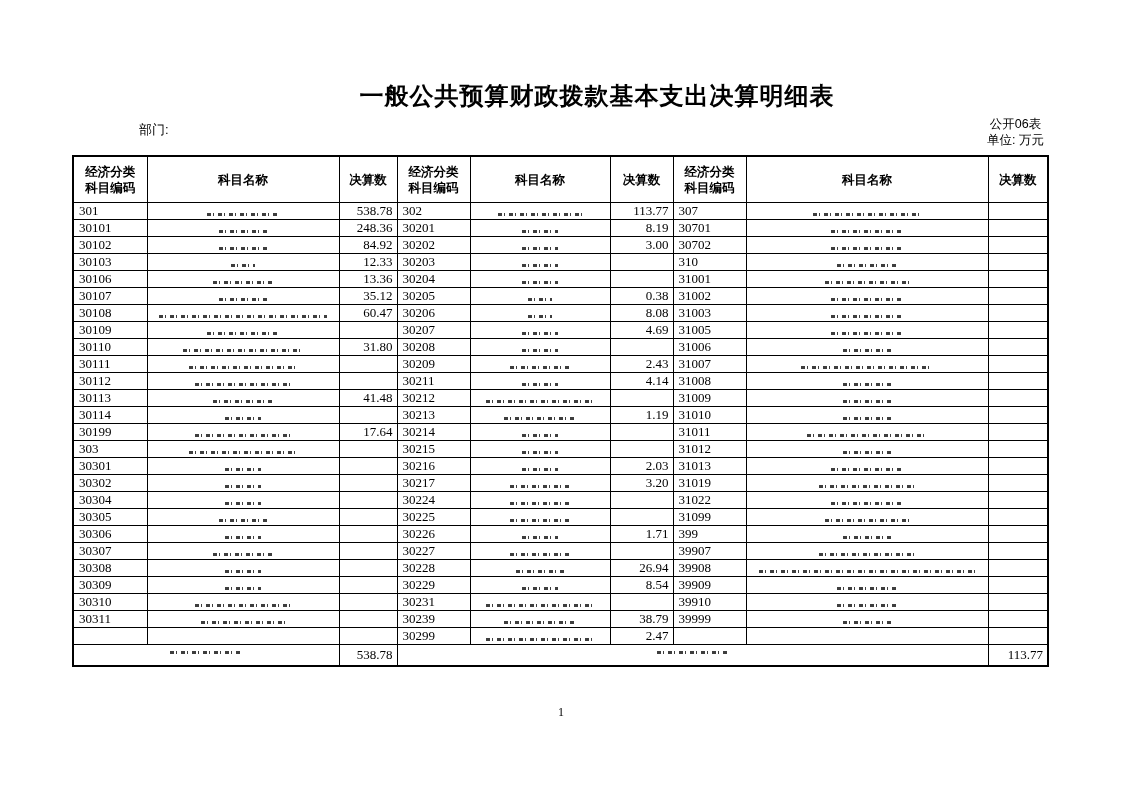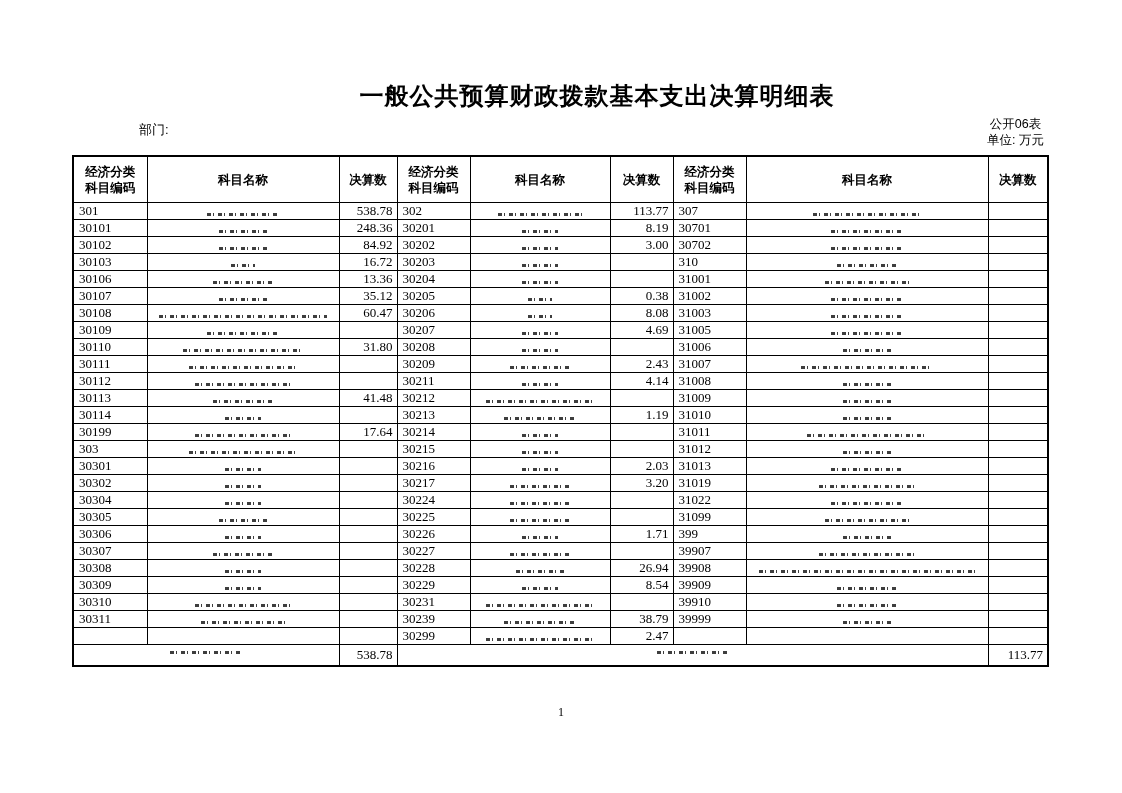--- a/index.html
+++ b/index.html
@@ -148,21 +148,21 @@
           <td class="name-cell">
             <span class="smudge" style="width: 72px;"></span>
           </td>
           <td class="value-cell"></td>
         </tr>
         <tr class="body-row">
           <td class="code-cell">30103</td>
           <td class="name-cell">
             <span class="smudge" style="width: 24px;"></span>
           </td>
-          <td class="value-cell">16.72</td>
+          <td class="value-cell">12.33</td>
           <td class="code-cell">30203</td>
           <td class="name-cell">
             <span class="smudge" style="width: 36px;"></span>
           </td>
           <td class="value-cell"></td>
           <td class="code-cell">310</td>
           <td class="name-cell">
             <span class="smudge" style="width: 60px;"></span>
           </td>
           <td class="value-cell"></td>

